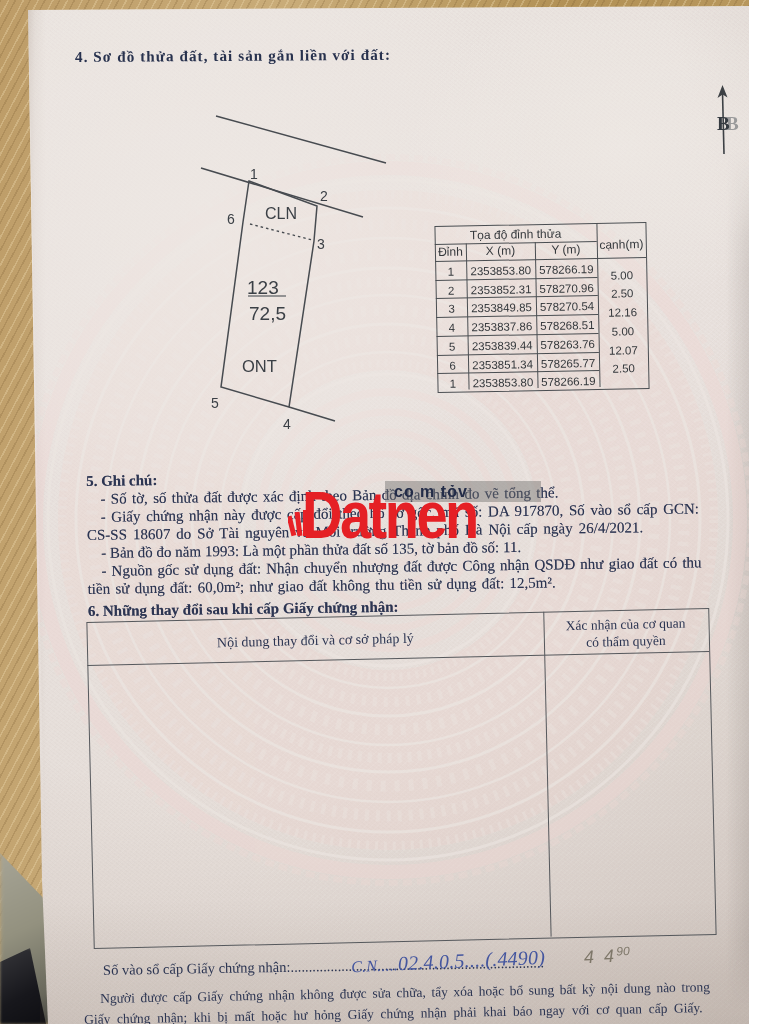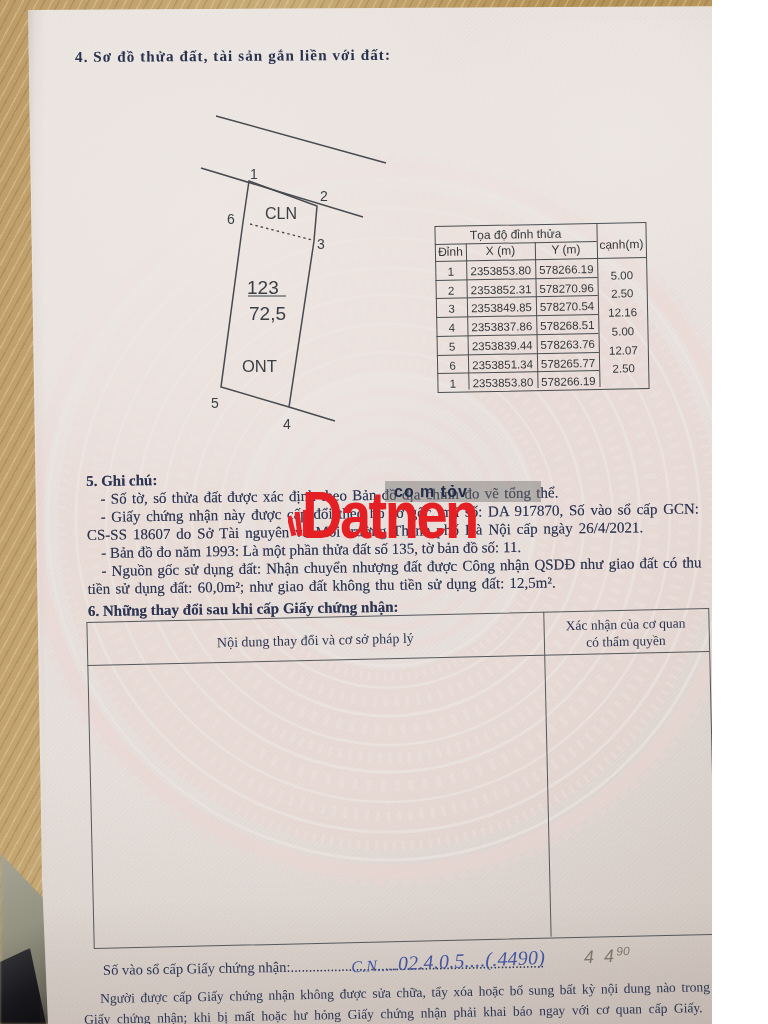--- a/index.html
+++ b/index.html
@@ -1,17 +1,17 @@
 <!DOCTYPE html>
 <html><head>
 <meta charset="utf-8">
 <style>
   html,body{margin:0;padding:0;}
   body{width:768px;height:1024px;overflow:hidden;font-family:"Liberation Serif",serif;}
-  #stage{position:relative;width:712px;height:1024px;overflow:hidden;background:#b3925f;}
+  #stage{position:relative;width:712px;height:1024px;overflow:hidden;background:#b3925f;padding-left:37px;}
   .abs{position:absolute;}
 </style>
 </head>
 <body>
 <div id="stage">
 
   <div class="abs" style="left:0;top:0;width:768px;height:1024px;
     background:
       repeating-linear-gradient(118deg, rgba(118,88,46,.22) 0 1.5px, rgba(0,0,0,0) 1.5px 7px, rgba(238,218,175,.34) 7px 8.5px, rgba(0,0,0,0) 8.5px 13px),
       linear-gradient(100deg,#bd9c67 0%,#c9ac79 30%,#b29155 60%,#bd9e66 100%);"></div>

